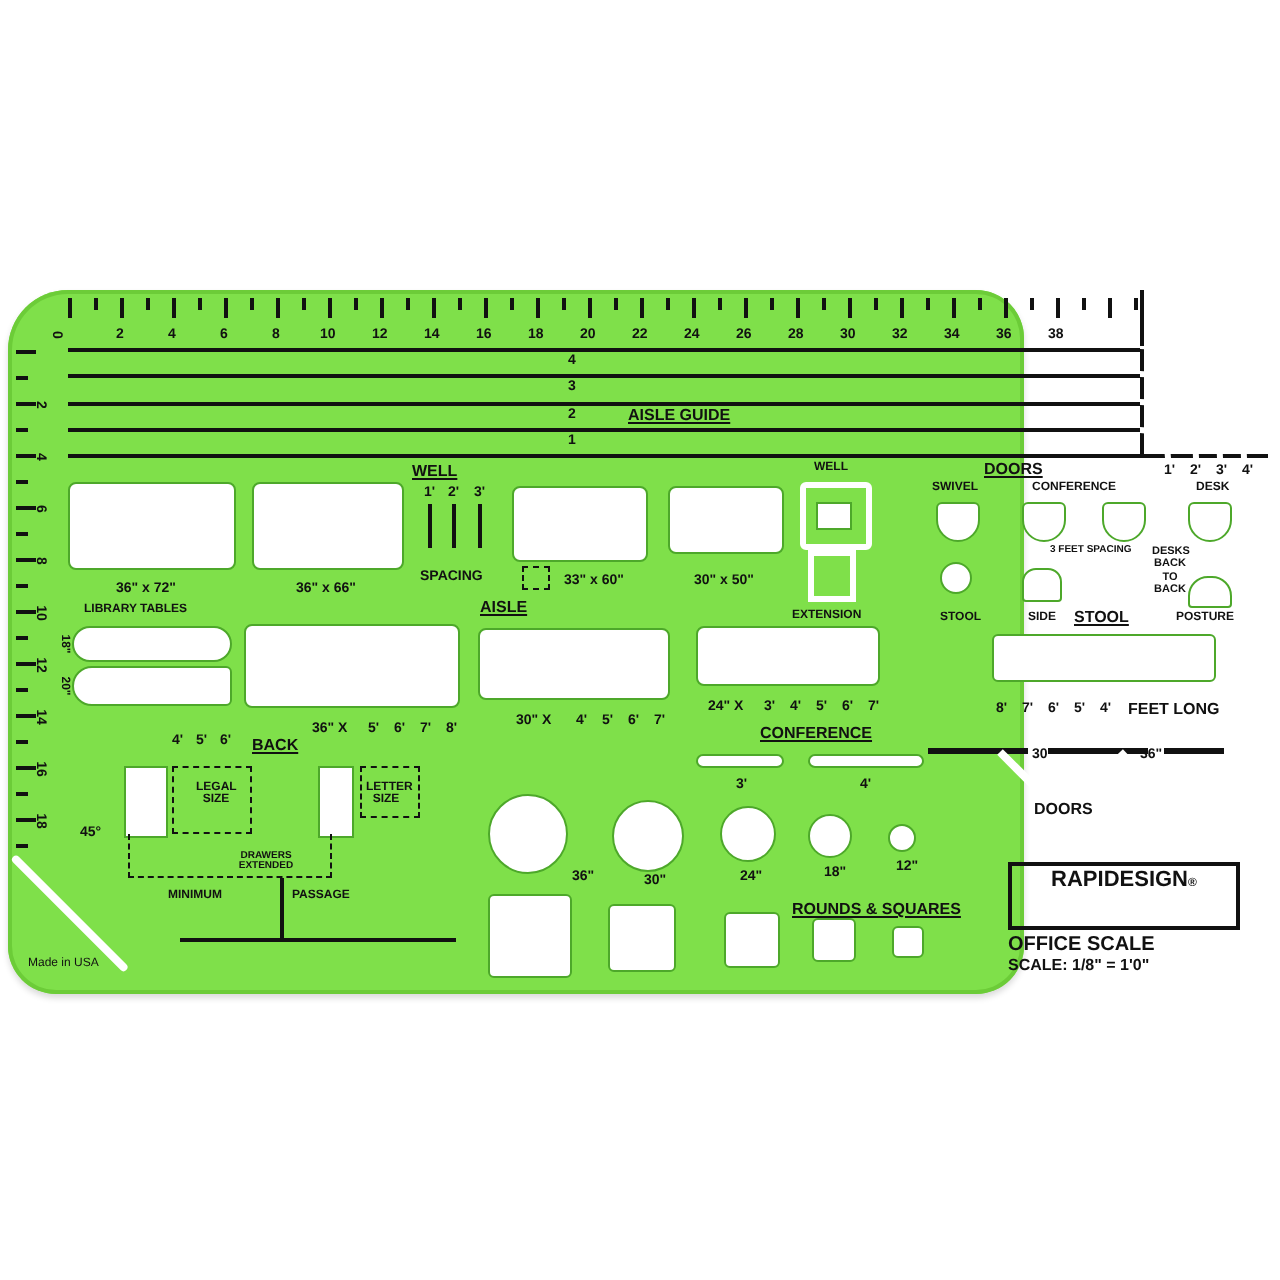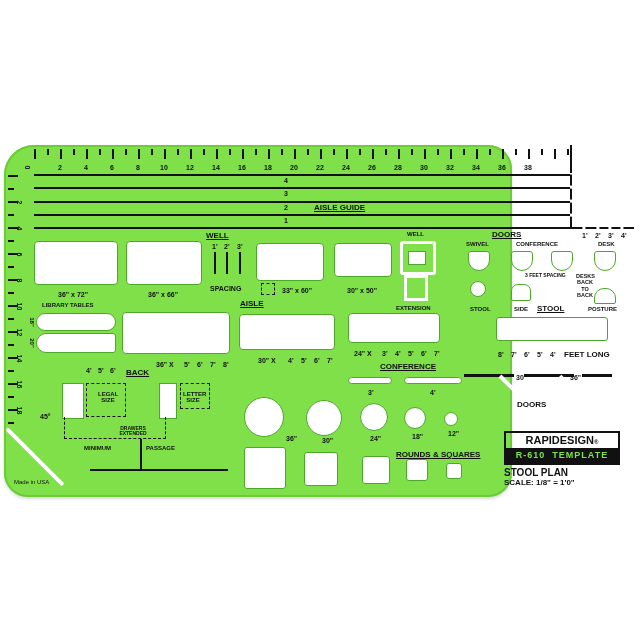--- a/index.html
+++ b/index.html
@@ -268,17 +268,16 @@
   <div class="hole" style="left:240px;top:302px;width:42px;height:42px;border-radius:3px"></div>
   <div class="hole" style="left:300px;top:307px;width:34px;height:34px;border-radius:3px"></div>
   <div class="hole" style="left:358px;top:311px;width:28px;height:28px;border-radius:3px"></div>
   <div class="hole" style="left:402px;top:314px;width:22px;height:22px;border-radius:3px"></div>
   <div class="hole" style="left:442px;top:318px;width:16px;height:16px;border-radius:3px"></div>
 
   <div class="abs" style="left:500px;top:286px;width:116px;height:34px;border:2px solid #111;box-sizing:border-box">
     <div style="height:15px;text-align:center;font-size:11px;font-weight:bold;color:#111;line-height:15px">
       <span>RAPIDESIGN</span><span style="font-size:6px">®</span>
     </div>
-    <div style="height:15px;background:#111;color:#7fe04a;font-size:9px;font-weight:bold;text-align:center;line-height:15px;letter-spacing:1px;white-space:pre">R-610  TEMPLATE</div>
   </div>
-  <div class="lbl" style="left:500px;top:323px;font-size:10px">STOOL PLAN</div>
+  <div class="lbl" style="left:500px;top:323px;font-size:10px">OFFICE SCALE</div>
   <div class="lbl" style="left:500px;top:334px;font-size:8px">SCALE: 1/8" = 1'0"</div>
 </div>
 
 </body></html>

